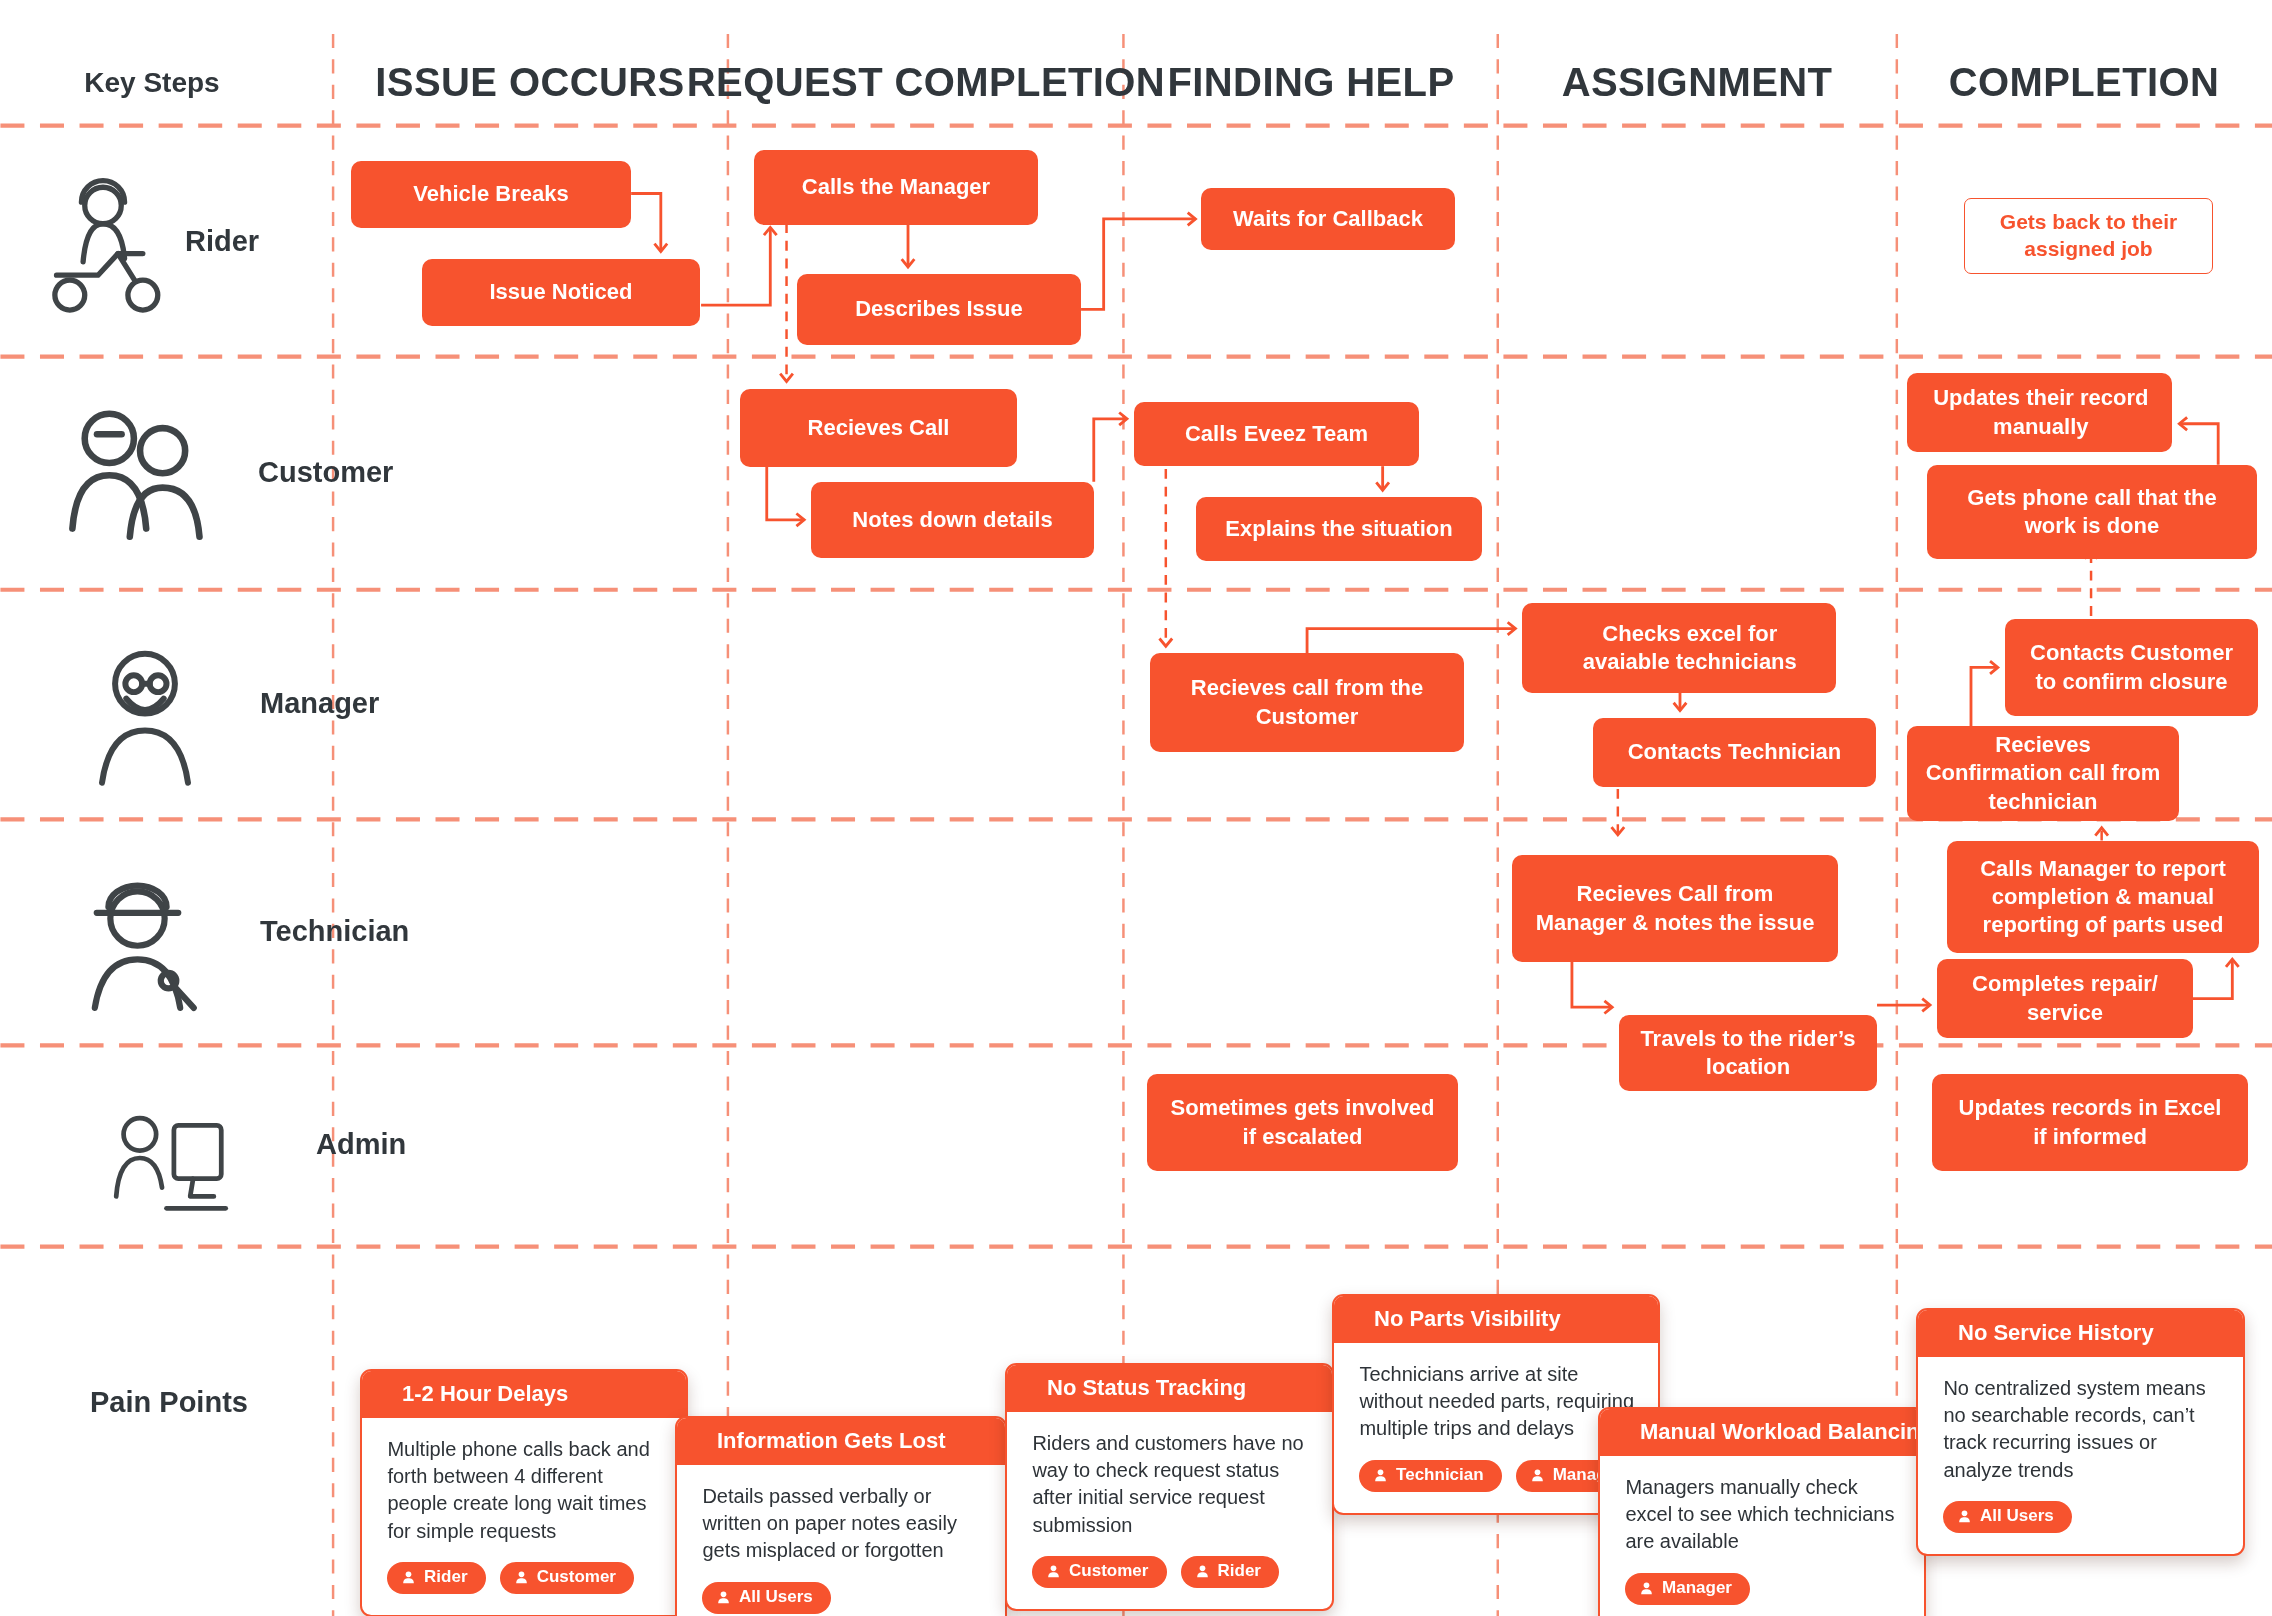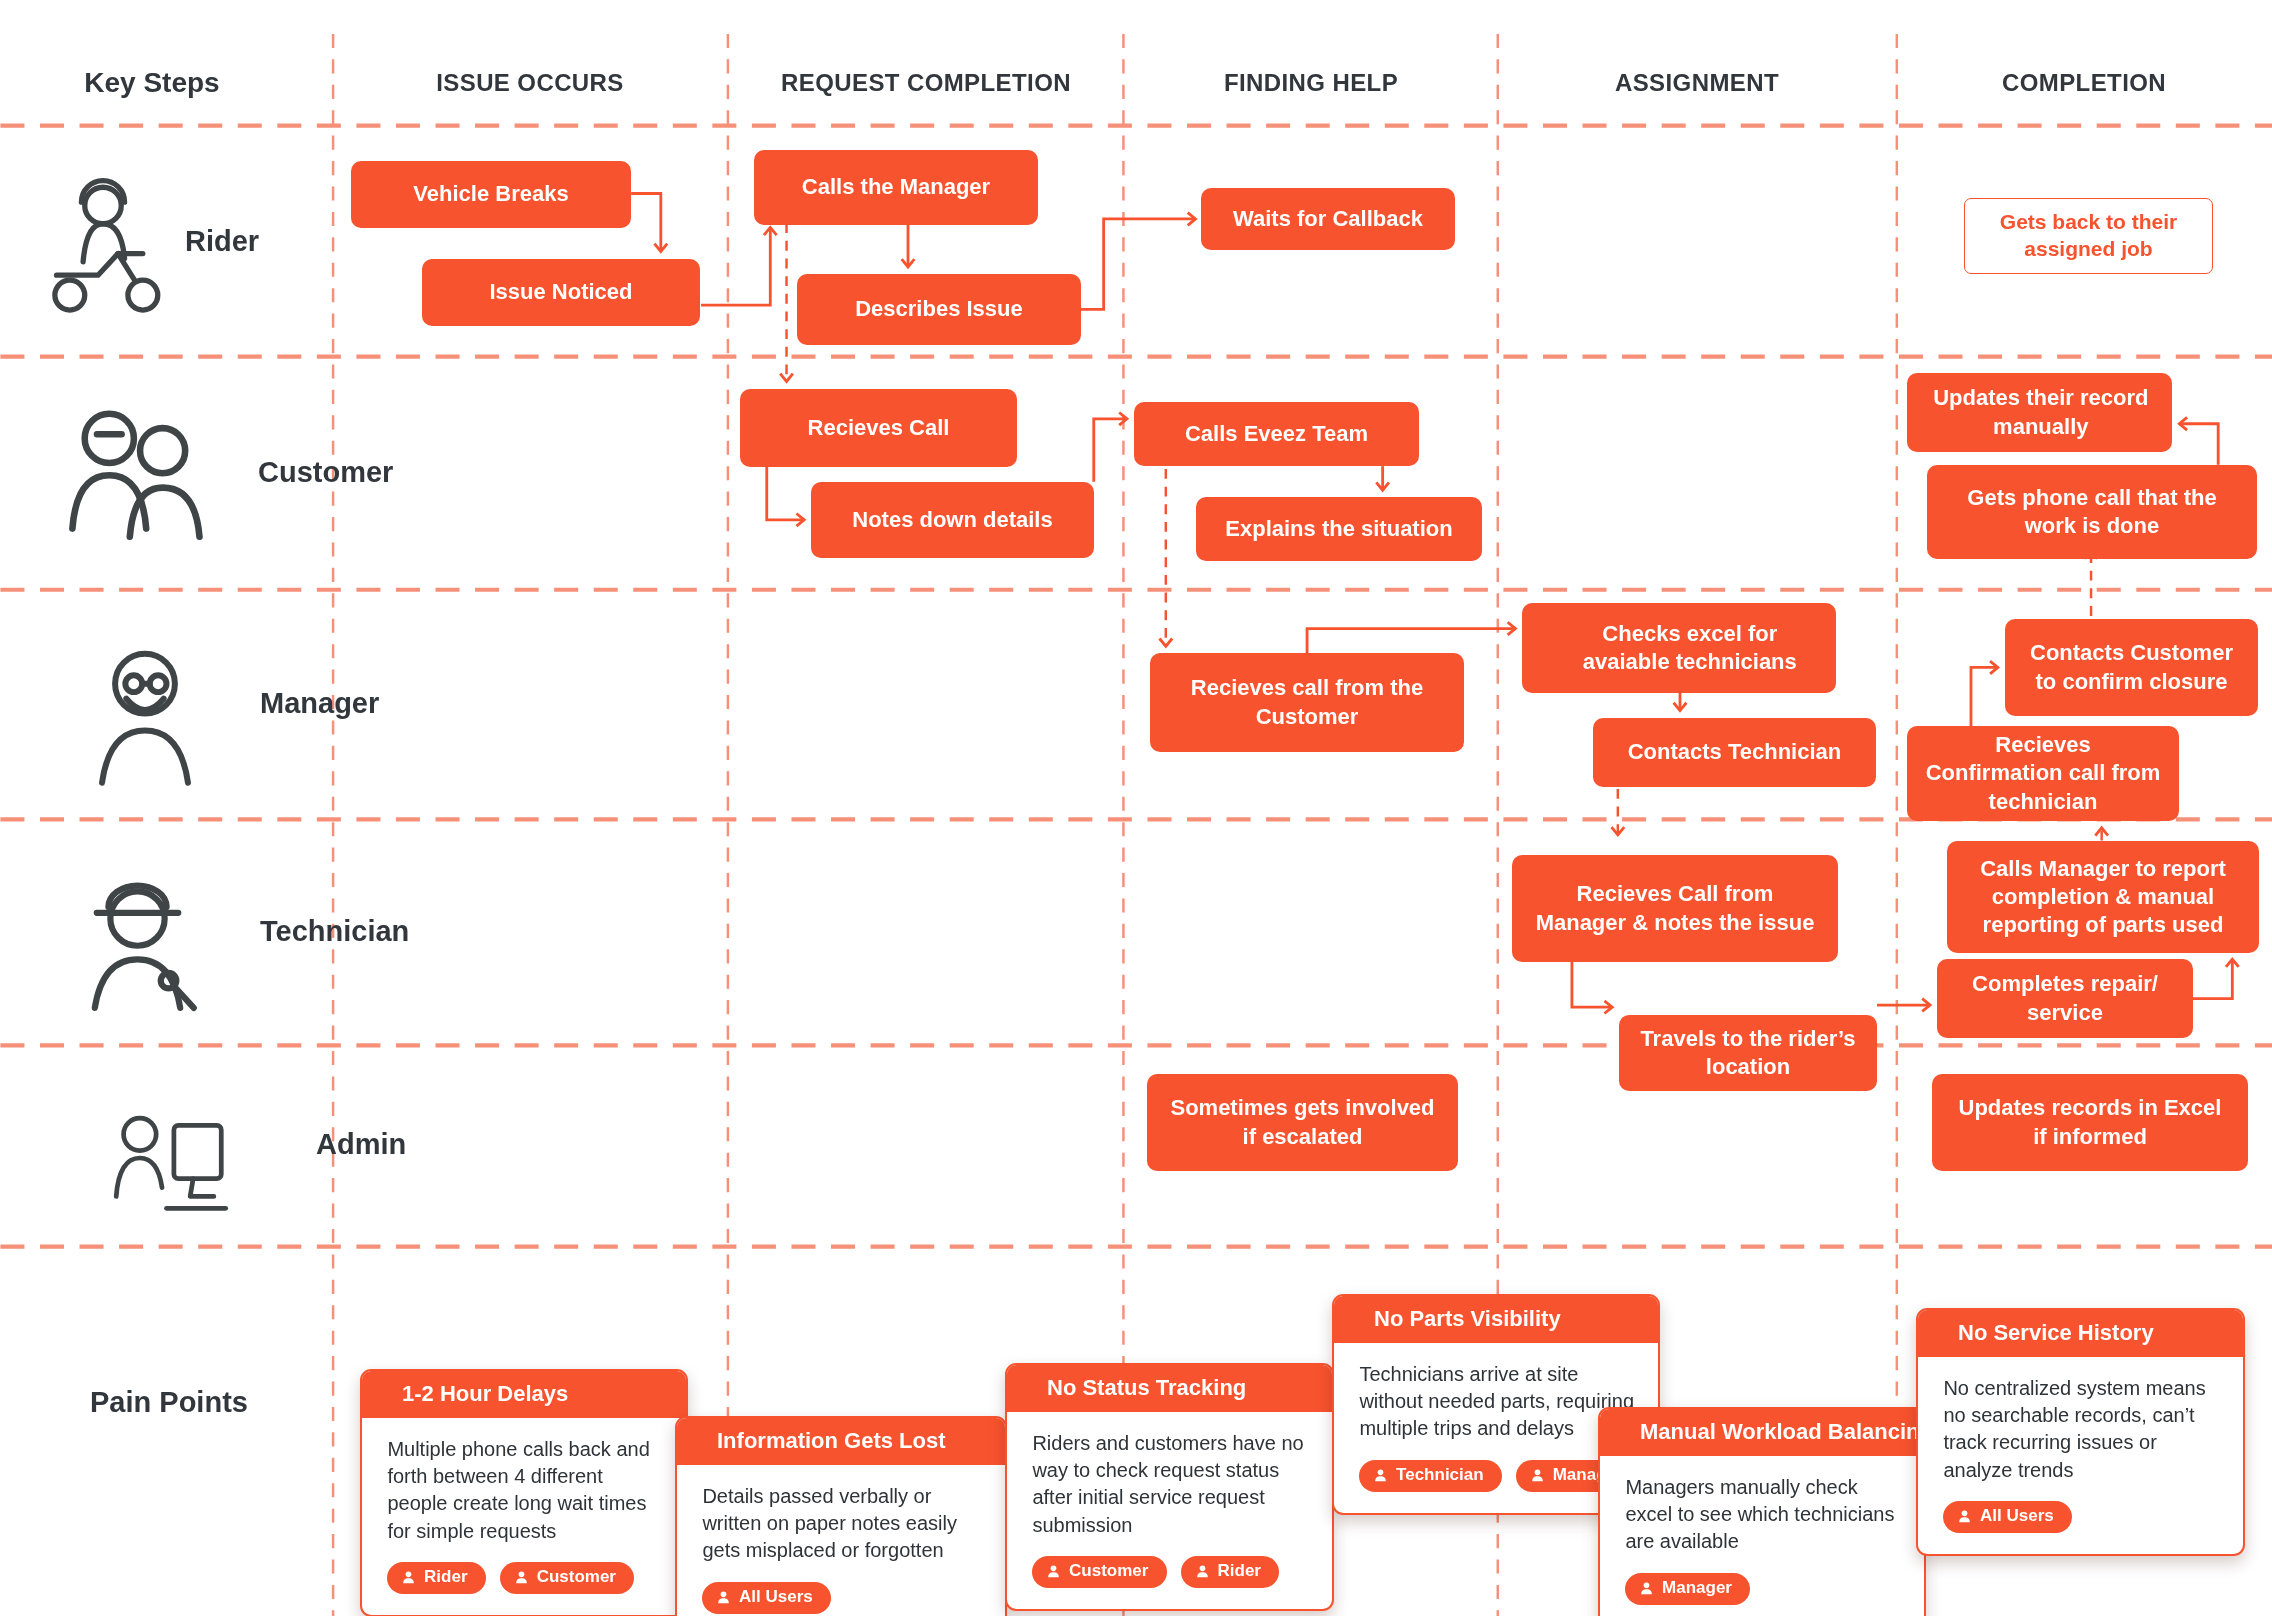--- a/index.html
+++ b/index.html
@@ -19,21 +19,21 @@
   .grid-h{stroke:var(--grid);stroke-width:6;stroke-dasharray:34 22;}
   .grid-v{stroke:var(--grid);stroke-width:3.5;stroke-dasharray:20 16;}
   .con-solid{stroke:var(--accent);stroke-width:4;fill:none;}
   .con-dashed{stroke:var(--accent);stroke-width:3.5;fill:none;stroke-dasharray:14 11;}
   .arrhead{stroke:var(--accent);stroke-width:4;fill:none;}
 
   .header-label{
     position:absolute;top:60px;height:45px;display:flex;align-items:center;justify-content:center;
     font-size:28px;font-weight:700;color:var(--ink);z-index:3;white-space:nowrap;
   }
-  .header-label.uc{font-size:24px;letter-spacing:0.4px;}
+  .header-label.uc{font-size:40px;letter-spacing:0.4px;}
 
   .actor-label{
     position:absolute;transform:translateY(-50%);font-size:29px;font-weight:700;color:var(--ink);z-index:3;white-space:nowrap;
   }
   .illustration{position:absolute;z-index:2;}
   .illustration svg{width:100%;height:100%;}
 
   .flow-box{
     position:absolute;z-index:4;background:var(--accent);color:#fff;
     border-radius:10px;display:flex;align-items:center;justify-content:center;text-align:center;

